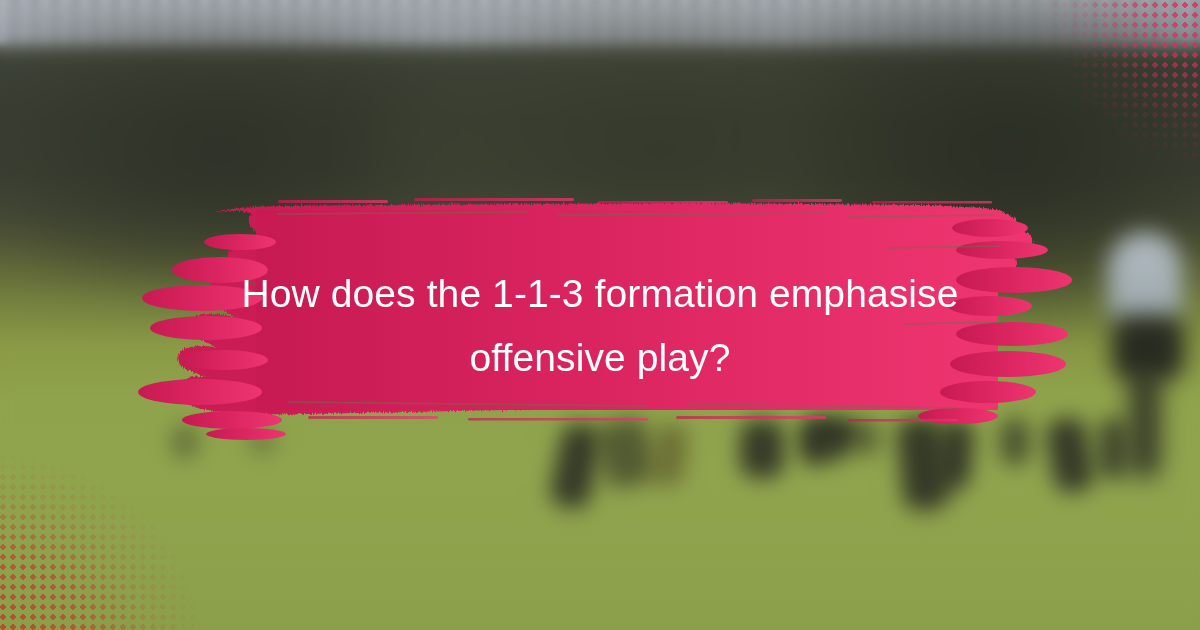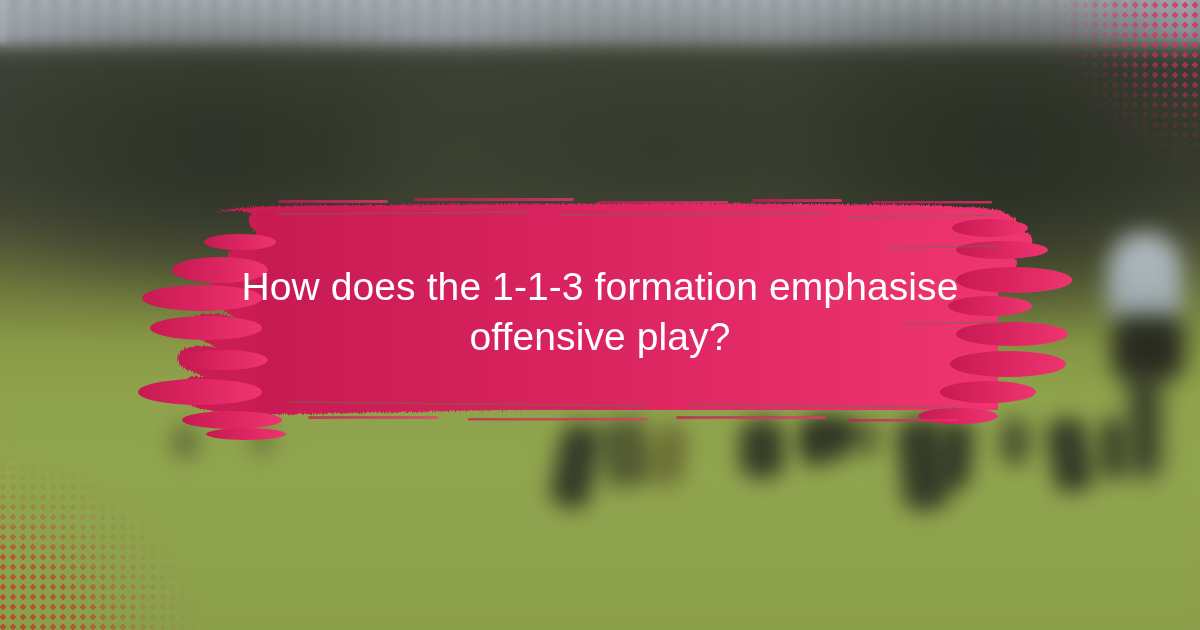--- a/index.html
+++ b/index.html
@@ -182,21 +182,21 @@
 
   
   #headline {
     position: absolute;
     left: 150px;
     top: 262px;
     width: 900px;
     text-align: center;
     color: #ffffff;
     font-size: 39px;
-    line-height: 50px;
+    line-height: 64px;
     font-weight: 400;
     letter-spacing: 0.1px;
     white-space: pre-line;
   }
 </style>
 </head>
 <body>
 
 <div id="card">
 

